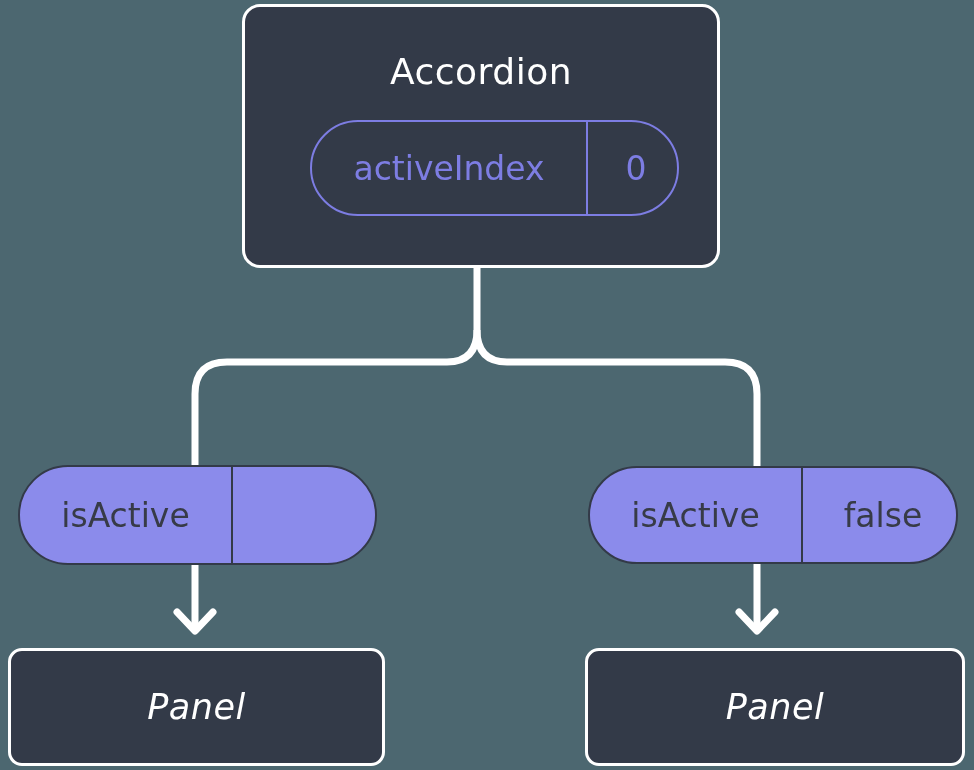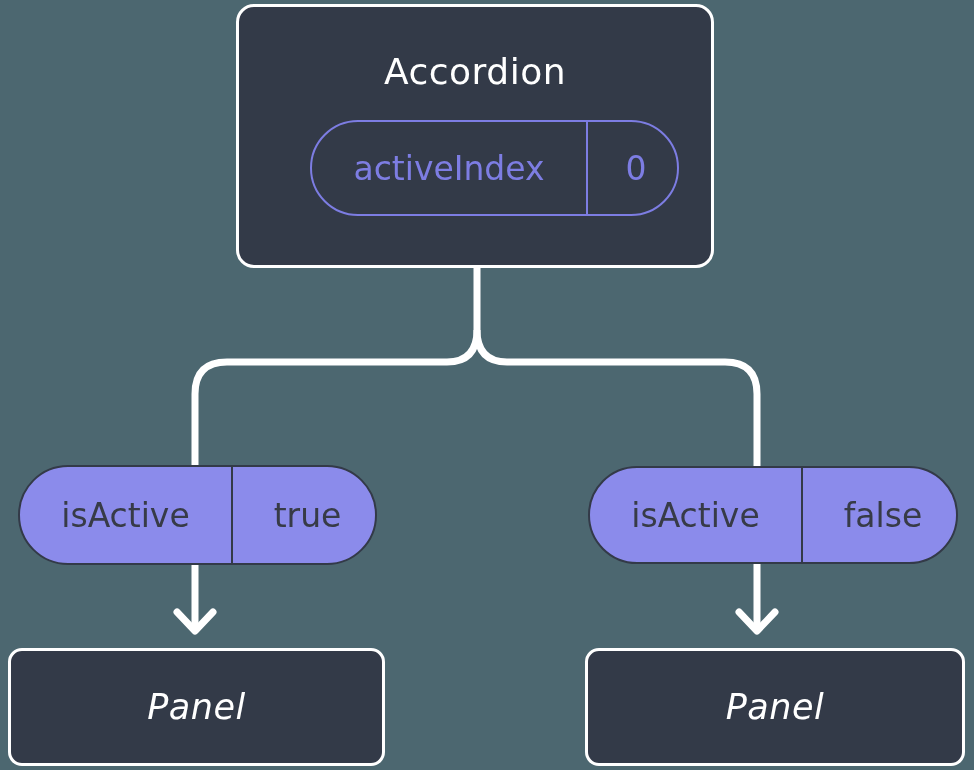--- a/index.html
+++ b/index.html
@@ -13,21 +13,21 @@
   .connectors { position:absolute; left:0; top:0; width:974px; height:770px; }
   .conn { fill:none; stroke:var(--connector,#FFFFFF); stroke-width:7; }
   .arrow { stroke-linecap:round; stroke-linejoin:round; }
 
   .node {
     position:absolute;
     background:var(--node-fill,#333A48);
     border:3px solid var(--node-border,#FFFFFF);
     box-sizing:border-box;
   }
-  .accordion { left:236px; top:4px; width:478px; height:264px; border-radius:18px; }
+  .accordion { left:242px; top:4px; width:478px; height:264px; border-radius:18px; }
   .accordion-title {
     position:absolute; left:0; top:46px; width:100%;
     text-align:center;
     color:var(--text,#FFFFFF);
     font-size:36px; font-weight:500; line-height:38px;
     letter-spacing:0.5px;
   }
 
   .pill { position:absolute; display:flex; box-sizing:border-box;gap:7px; }
   .pill-cell {
@@ -87,21 +87,20 @@
     <div class="accordion-title">Accordion</div>
   </div>
 
   <div class="pill state-pill">
     <div class="pill-cell key">activeIndex</div>
     <div class="pill-cell value">0</div>
   </div>
 
   <div class="pill prop-pill prop-left">
     <div class="pill-cell key">isActive</div>
-    <div class="pill-cell value">true</div>
   </div>
 
   <div class="pill prop-pill prop-right">
     <div class="pill-cell key">isActive</div>
     <div class="pill-cell value">false</div>
   </div>
 
   <div class="node panel panel-left">
     <div class="panel-title">Panel</div>
   </div>

